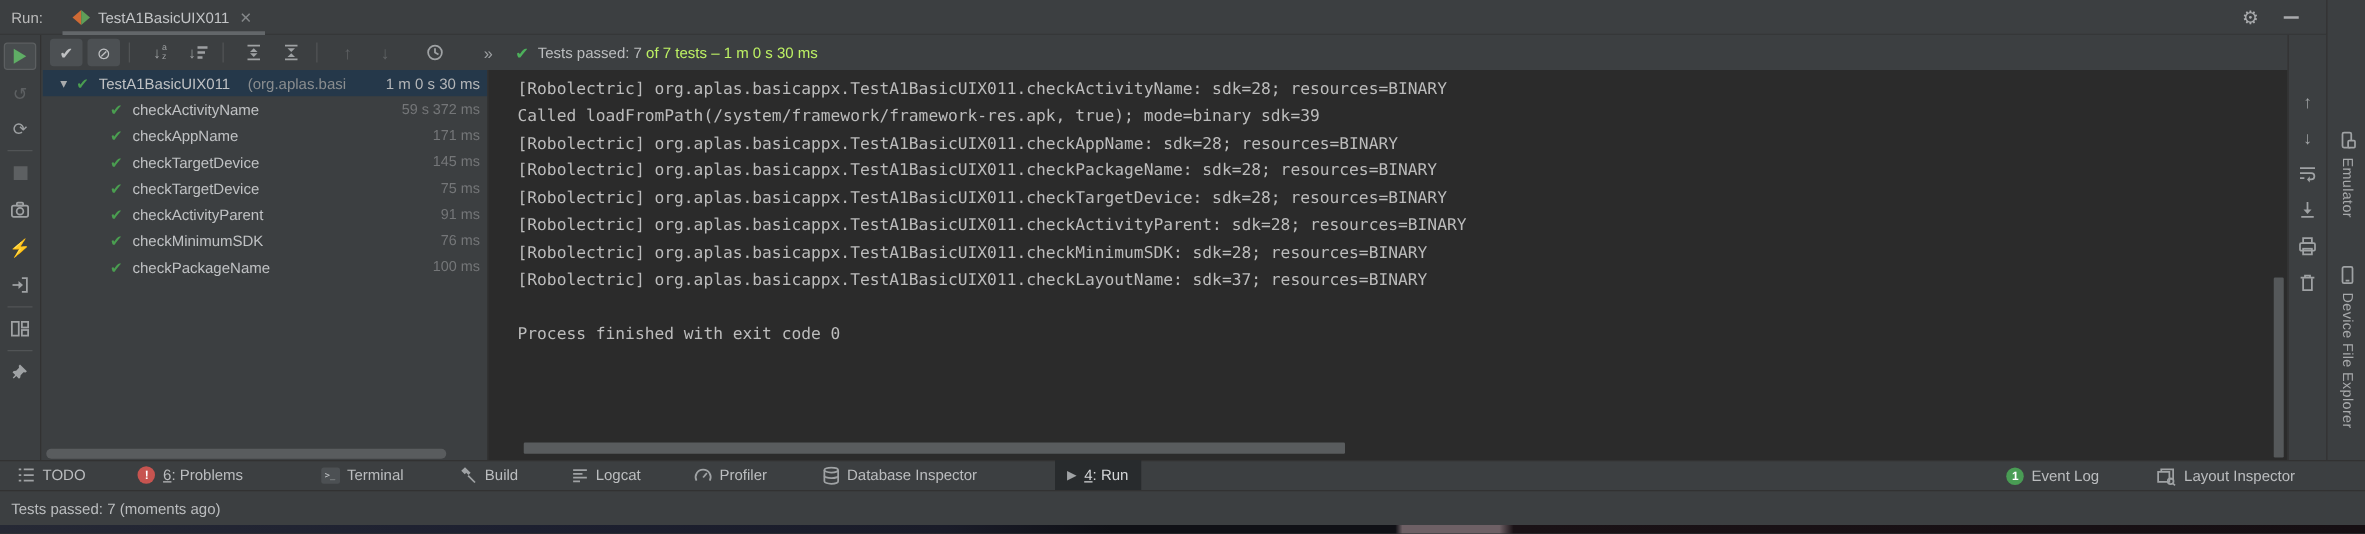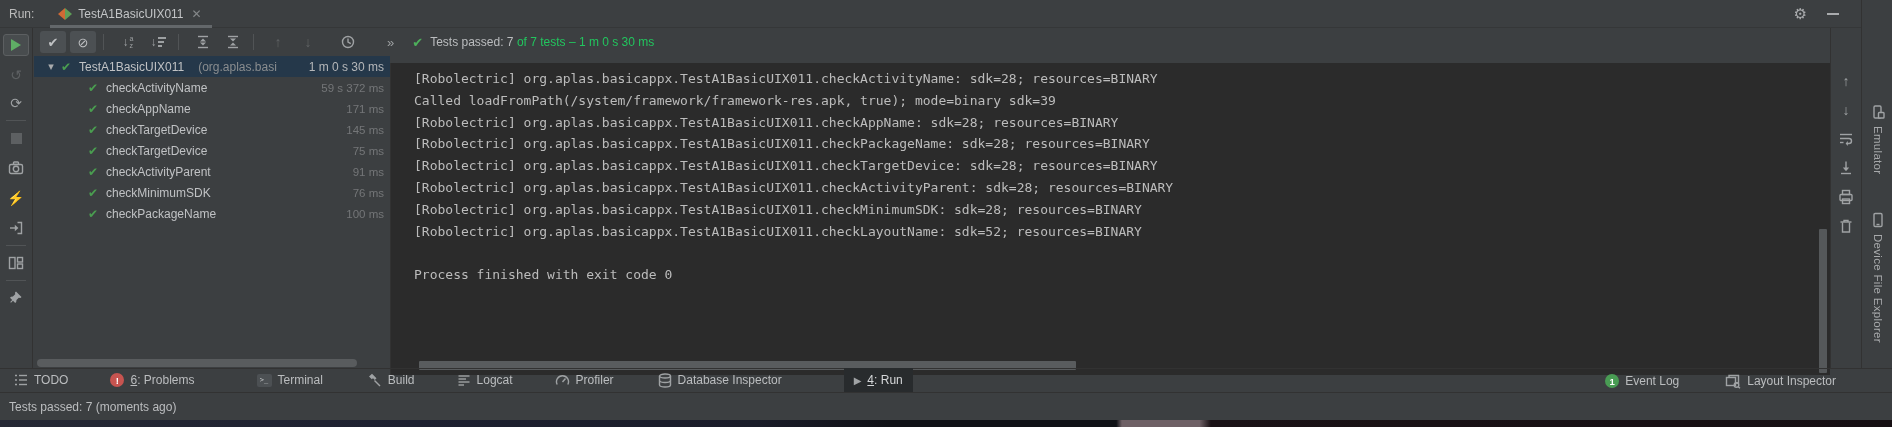--- a/index.html
+++ b/index.html
@@ -44,35 +44,35 @@
   .tb-div { width:1px; height:16px; background:#515456; margin:0 7px; }
   .sort-ic { display:flex; align-items:center; gap:1px; color:#9da0a2; }
   .sort-ic .ar { font-size:12px; }
   .sort-letters { display:flex; flex-direction:column; font-size:7px; line-height:7px; color:#9da0a2; }
   .sort-bars { display:flex; flex-direction:column; gap:2px; }
   .sort-bars div { height:2px; background:#9da0a2; }
   #more-chevrons { margin-left:26px; color:#9da0a2; font-size:13px; }
   #summary { display:flex; align-items:center; gap:7px; margin-left:18px; }
   #summary .pass-check { color:#4db05b; font-size:13px; }
   #summary .s-main { color:#bbbdbf; }
-  #summary .s-rest { color:#22c55e; }
+  #summary .s-rest { color:#bef264; }
   
   #tree { position:absolute; left:34px; top:56px; width:356px; height:312px; overflow:hidden; }
   .tree-row { height:21px; display:flex; align-items:center; white-space:nowrap; }
   .tree-row.selected { background:#25384a; }
   .t-chevron { width:14px; margin-left:10px; color:#a9abad; font-size:11px; text-align:center; }
   .t-check { color:#4a9e50; font-size:12px; width:16px; margin-right:5px; text-align:center; }
   .child { padding-left:51px; }
   .t-name { color:#c0c2c4; }
   .t-pkg { color:#8a8d8f; margin-left:14px; }
   .t-dur { margin-left:auto; padding-right:6px; color:#747678; font-size:11.5px; }
   .t-dur.root-dur { color:#b5b7b9; font-size:12px; }
   #tree-hscroll { position:absolute; left:3px; top:303px; width:320px; height:8px; background:#595c5e; border-radius:4px; }
   
-  #console { position:absolute; left:390px; top:63px; width:1440px; height:312px;
+  #console { position:absolute; left:390px; top:56px; width:1440px; height:312px;
              background:#2b2b2b; border-left:1px solid #323232; }
   #console-output { position:absolute; left:23px; top:5px; right:20px;
                     font-family:"DejaVu Sans Mono", monospace; font-size:13px; color:#bcbcbc; }
   .console-line { height:21.8px; line-height:21.8px; white-space:pre; overflow:hidden; }
   #console-hscroll { position:absolute; left:28px; bottom:5px; width:657px; height:9px; background:#595c5e; border-radius:1px; }
   #console-vscroll { position:absolute; right:3px; top:166px; width:8px; height:144px; background:#55585a; border-radius:1px; }
   
   #right-toolbar { position:absolute; left:1830px; top:28px; width:31px; height:340px;
                    border-left:1px solid #323232; display:flex; flex-direction:column; align-items:center; }
   .rt-btn { width:24px; height:22px; display:flex; align-items:center; justify-content:center; margin-top:7px; }
@@ -292,21 +292,21 @@
 
   <div id="console">
     <div id="console-output">
       <div class="console-line">[Robolectric] org.aplas.basicappx.TestA1BasicUIX011.checkActivityName: sdk=28; resources=BINARY</div>
       <div class="console-line">Called loadFromPath(/system/framework/framework-res.apk, true); mode=binary sdk=39</div>
       <div class="console-line">[Robolectric] org.aplas.basicappx.TestA1BasicUIX011.checkAppName: sdk=28; resources=BINARY</div>
       <div class="console-line">[Robolectric] org.aplas.basicappx.TestA1BasicUIX011.checkPackageName: sdk=28; resources=BINARY</div>
       <div class="console-line">[Robolectric] org.aplas.basicappx.TestA1BasicUIX011.checkTargetDevice: sdk=28; resources=BINARY</div>
       <div class="console-line">[Robolectric] org.aplas.basicappx.TestA1BasicUIX011.checkActivityParent: sdk=28; resources=BINARY</div>
       <div class="console-line">[Robolectric] org.aplas.basicappx.TestA1BasicUIX011.checkMinimumSDK: sdk=28; resources=BINARY</div>
-      <div class="console-line">[Robolectric] org.aplas.basicappx.TestA1BasicUIX011.checkLayoutName: sdk=52; resources=BINARY</div>
+      <div class="console-line">[Robolectric] org.aplas.basicappx.TestA1BasicUIX011.checkLayoutName: sdk=37; resources=BINARY</div>
       <div class="console-line"></div>
       <div class="console-line">Process finished with exit code 0</div>
     </div>
     <div id="console-hscroll"></div>
     <div id="console-vscroll"></div>
   </div>
 
   <div id="right-toolbar">
     <div class="rt-btn" style="margin-top:42px">
         <span class="rt-glyph">↑</span>

